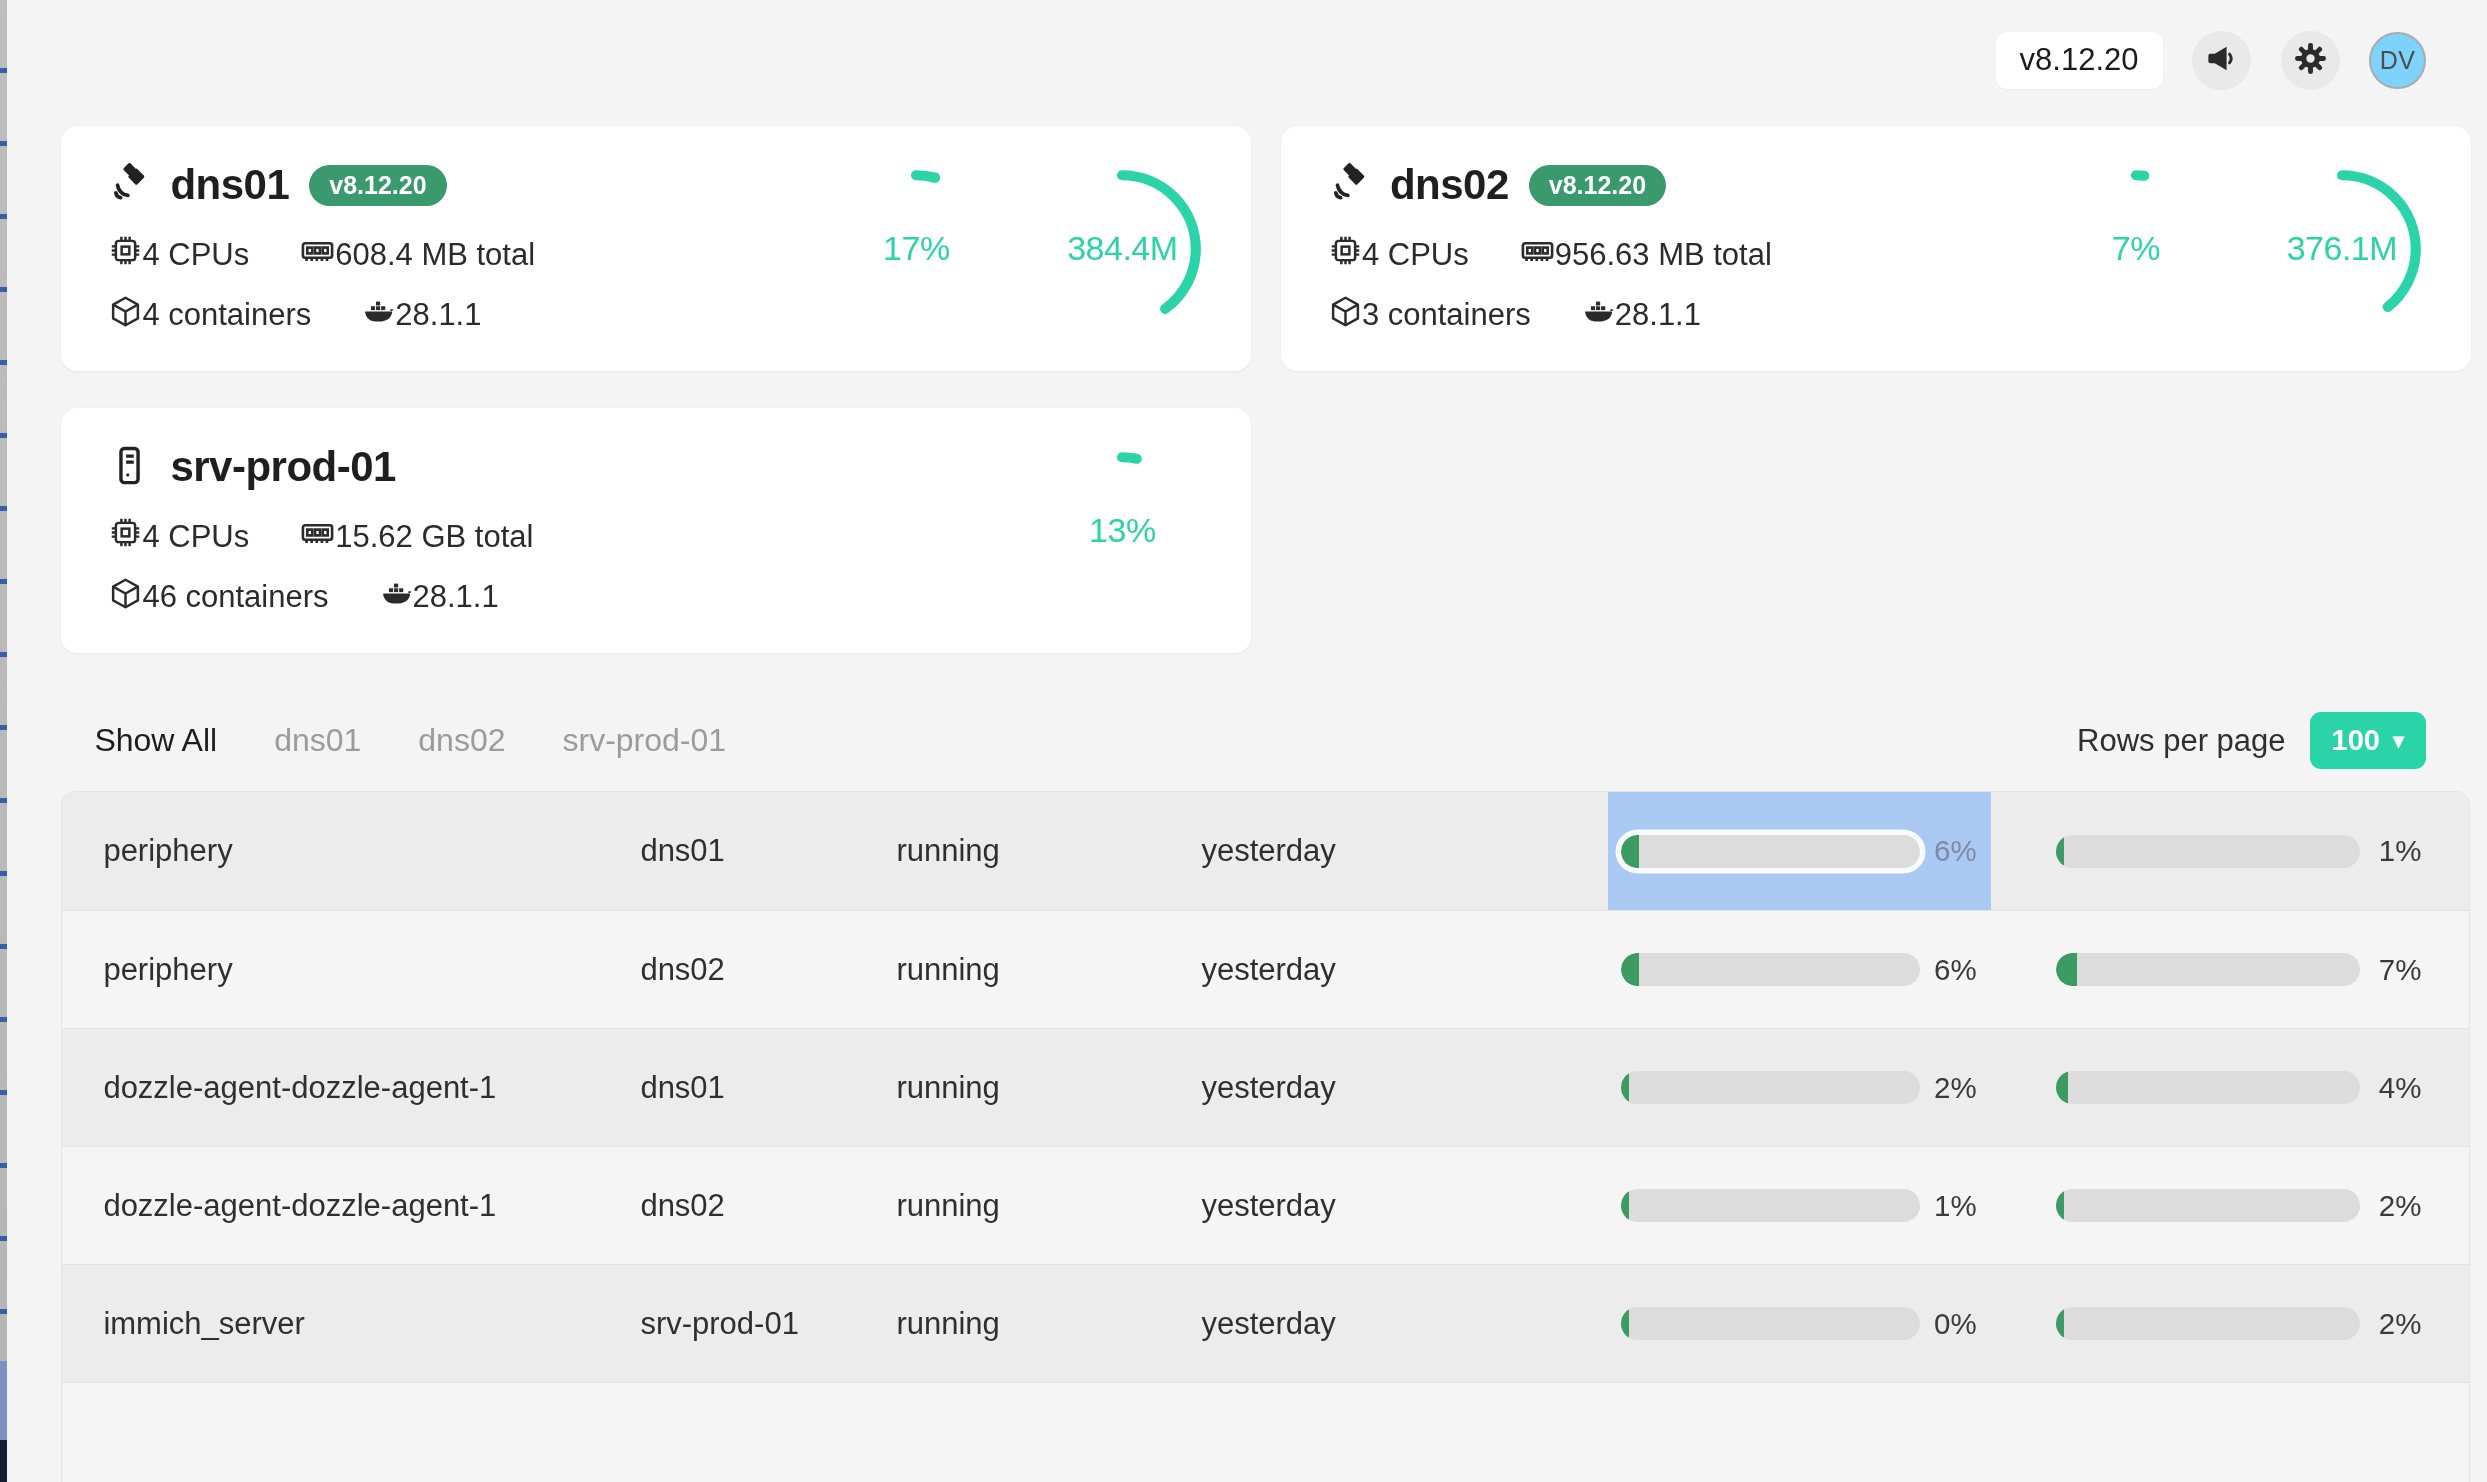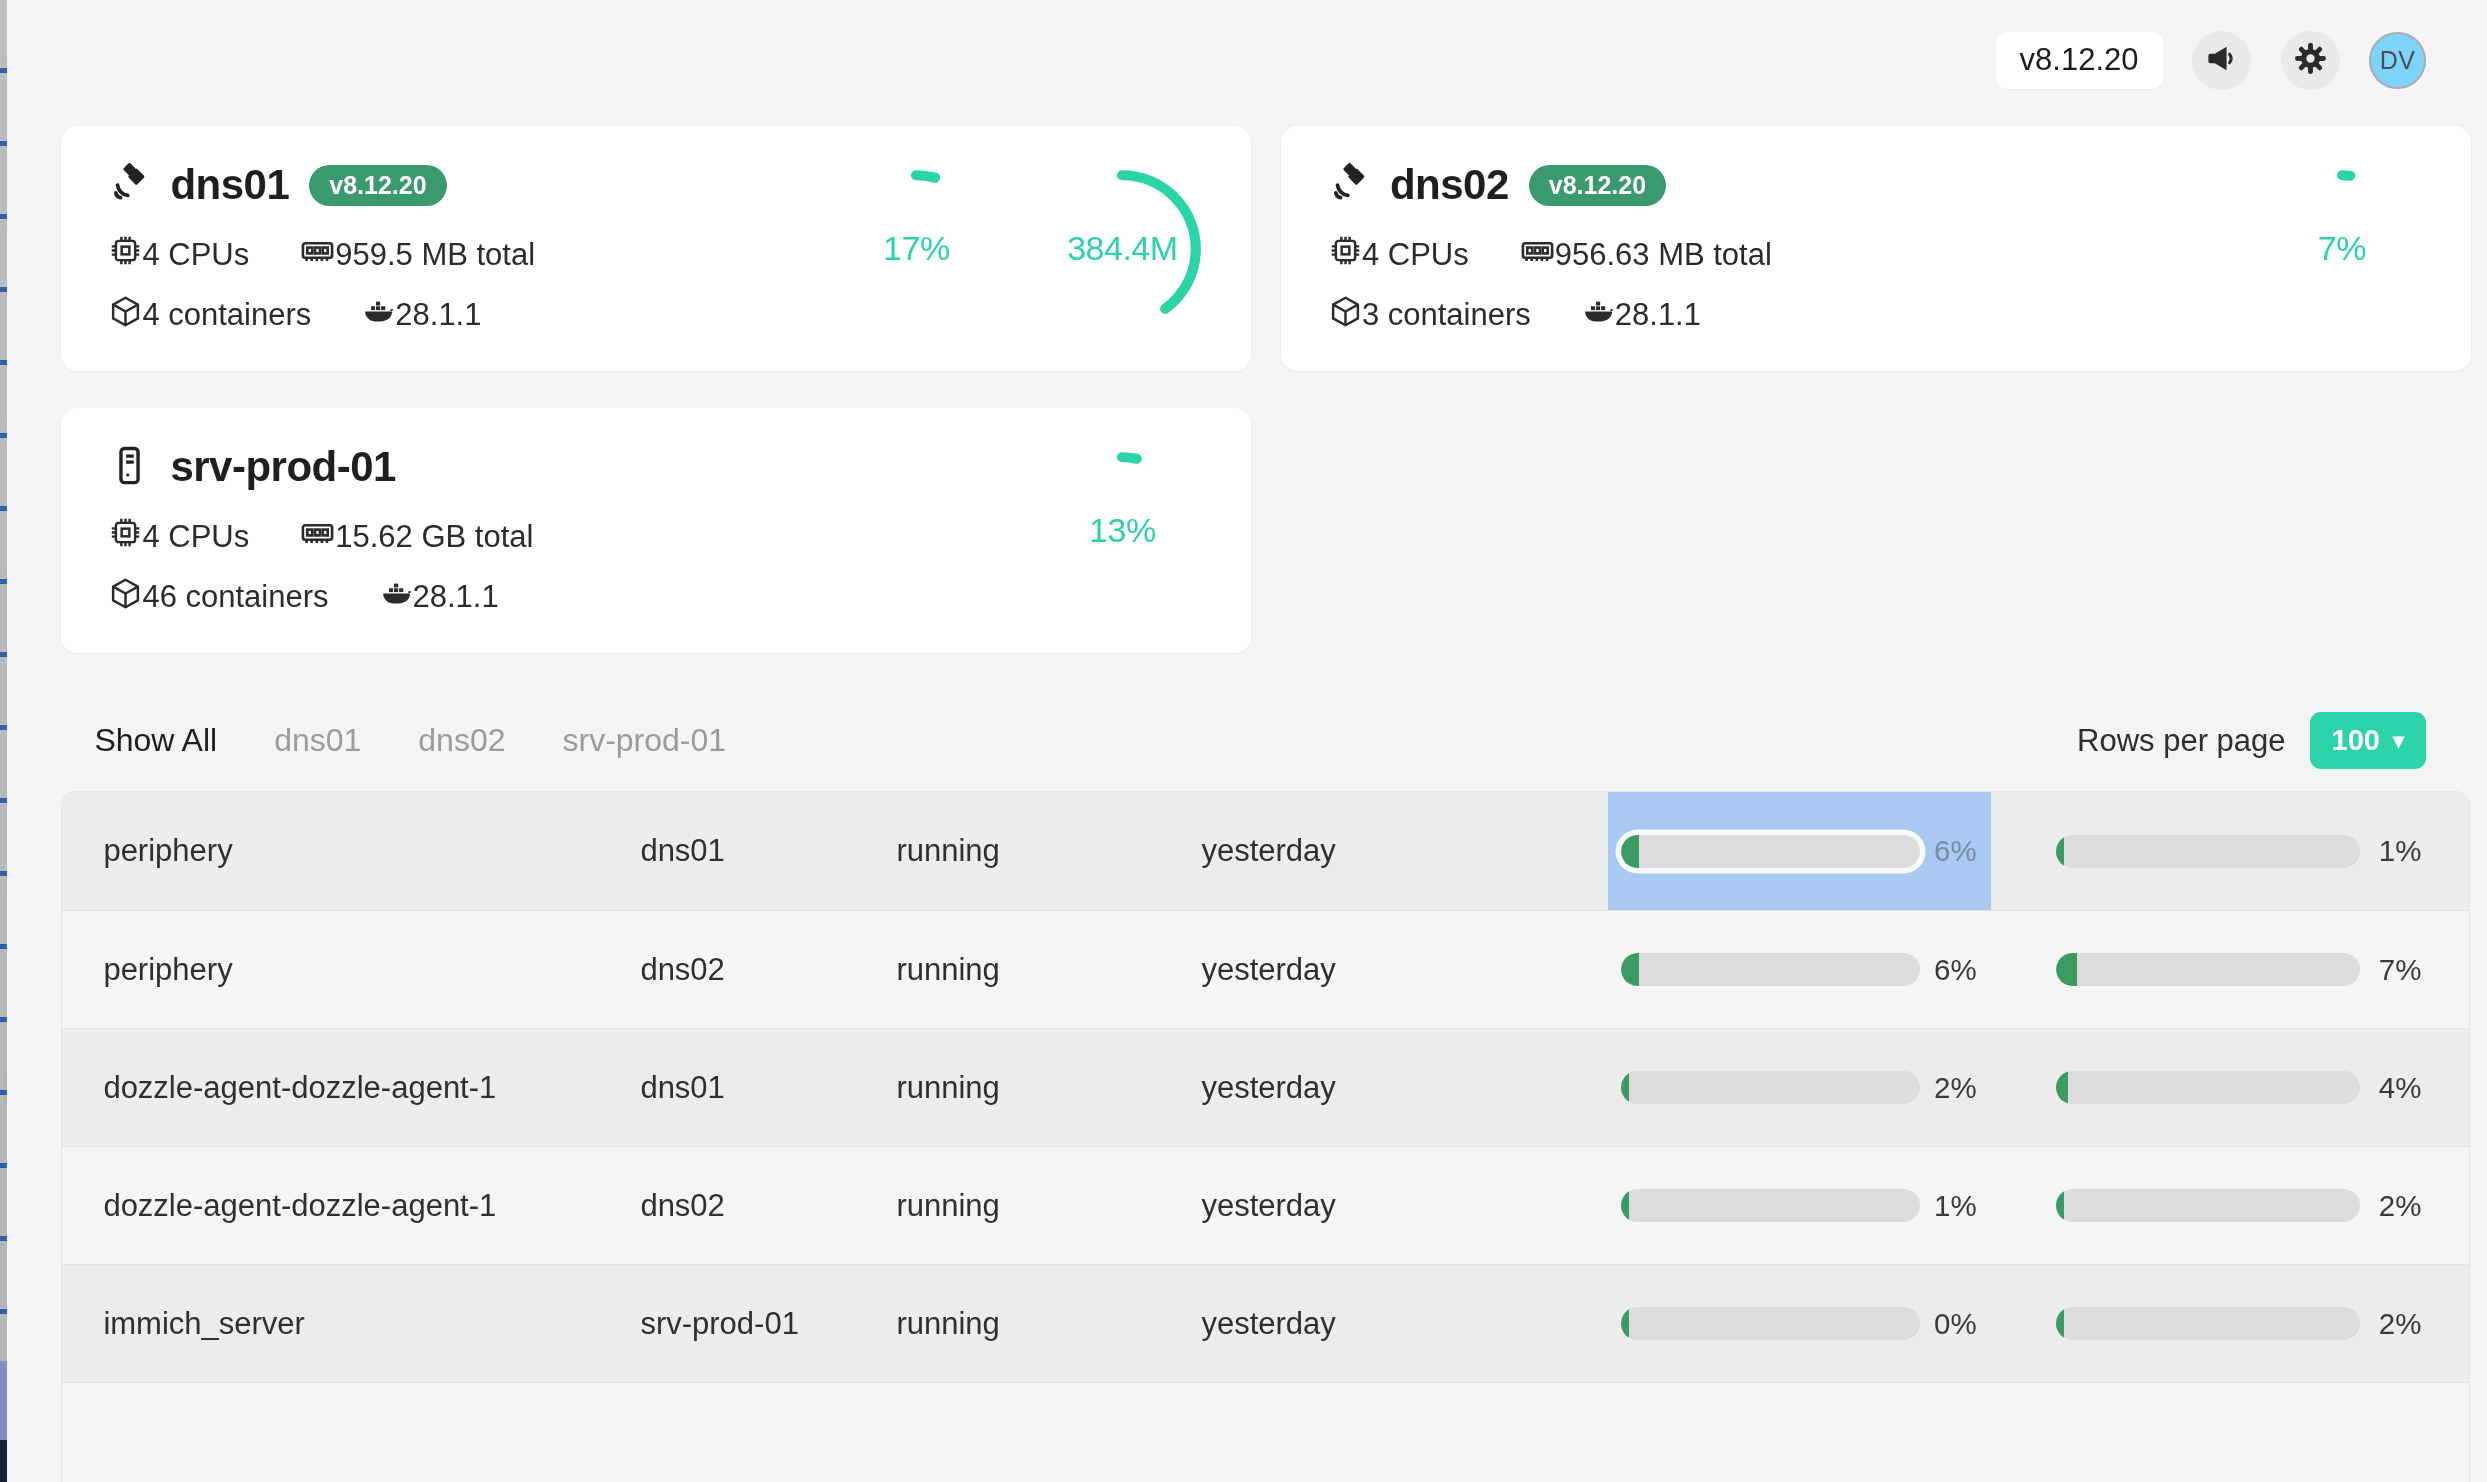--- a/index.html
+++ b/index.html
@@ -208,21 +208,21 @@
           <span class="spec">
             <span>
               <svg width="35" height="35" viewBox="0 0 24 24" fill="none" stroke="#2b2b2b" stroke-width="1.8">
                 <rect x="2" y="7" width="20" height="10" rx="1.5"></rect>
                 <rect x="5" y="10" width="3.4" height="4"></rect>
                   <rect x="10.3" y="10" width="3.4" height="4"></rect>
                   <rect x="15.6" y="10" width="3.4" height="4"></rect>
                 <path d="M4.5 17v2.2M8 17v2.2M11.5 17v2.2M15 17v2.2M18.5 17v2.2"></path>
               </svg>
             </span>
-            <span>959.5 MB total</span>
+            <span>608.4 MB total</span>
           </span>
         </div>
         <div class="spec-row">
           <span class="spec">
             <span>
               <svg width="33" height="33" viewBox="0 0 24 24" fill="none" stroke="#2b2b2b" stroke-width="1.8" stroke-linejoin="round">
                 <path d="M12 2 21 7 V17 L12 22 3 17 V7 Z"></path>
                   <path d="M3 7 12 12 21 7 M12 12 V22"></path>
               </svg>
             </span>
@@ -323,20 +323,26 @@
             <span>28.1.1</span>
           </span>
         </div>
       </div>
       <div class="gauges">
         <div class="gauge">
           <svg viewBox="0 0 180 180" width="166" height="166">
             <circle class="arc" cx="90" cy="90" r="80" transform="rotate(-90 90 90)" stroke-dasharray="9.047786842338603 502.6548245743669"></circle>
           </svg>
           <div class="gauge-label">7%</div>
+        </div>
+        <div class="gauge">
+          <svg viewBox="0 0 180 180" width="166" height="166">
+            <circle class="arc" cx="90" cy="90" r="80" transform="rotate(-90 90 90)" stroke-dasharray="197.5433460577262 502.6548245743669"></circle>
+          </svg>
+          <div class="gauge-label">376.1M</div>
         </div>
       </div>
     </div>
 
     <div class="card">
       <div class="card-info">
         <div class="card-title-row">
           <span>
             <svg width="41" height="41" viewBox="0 0 24 24" fill="none" stroke="#222" stroke-width="2">
               <rect x="7" y="2" width="10" height="20" rx="2"></rect>

